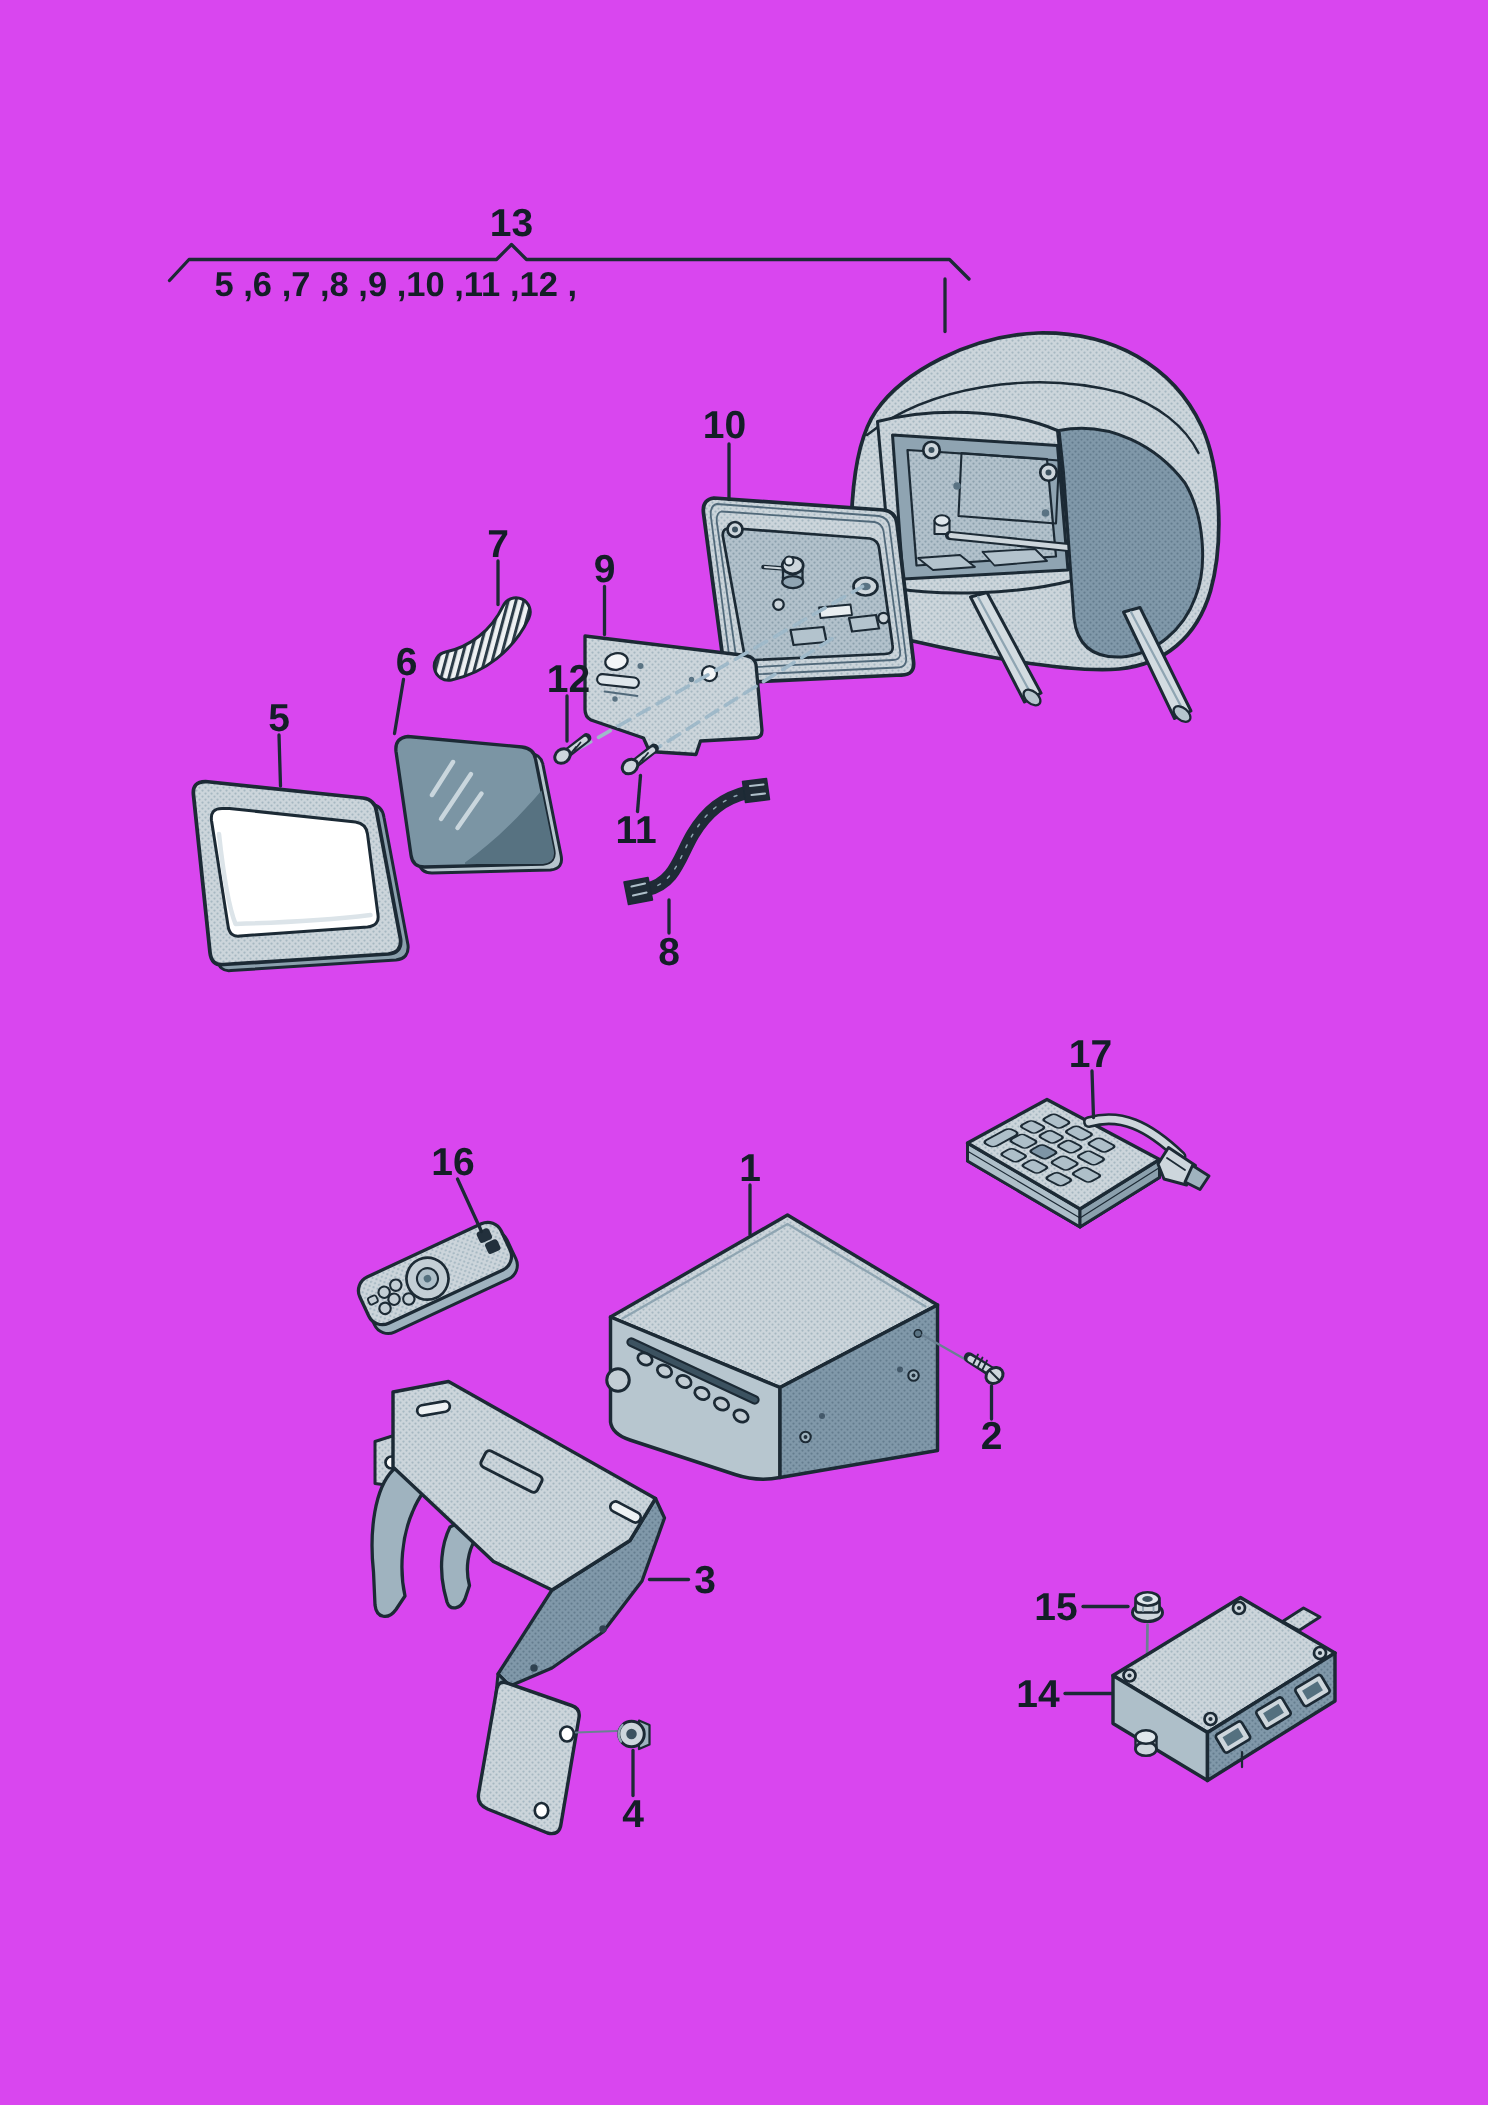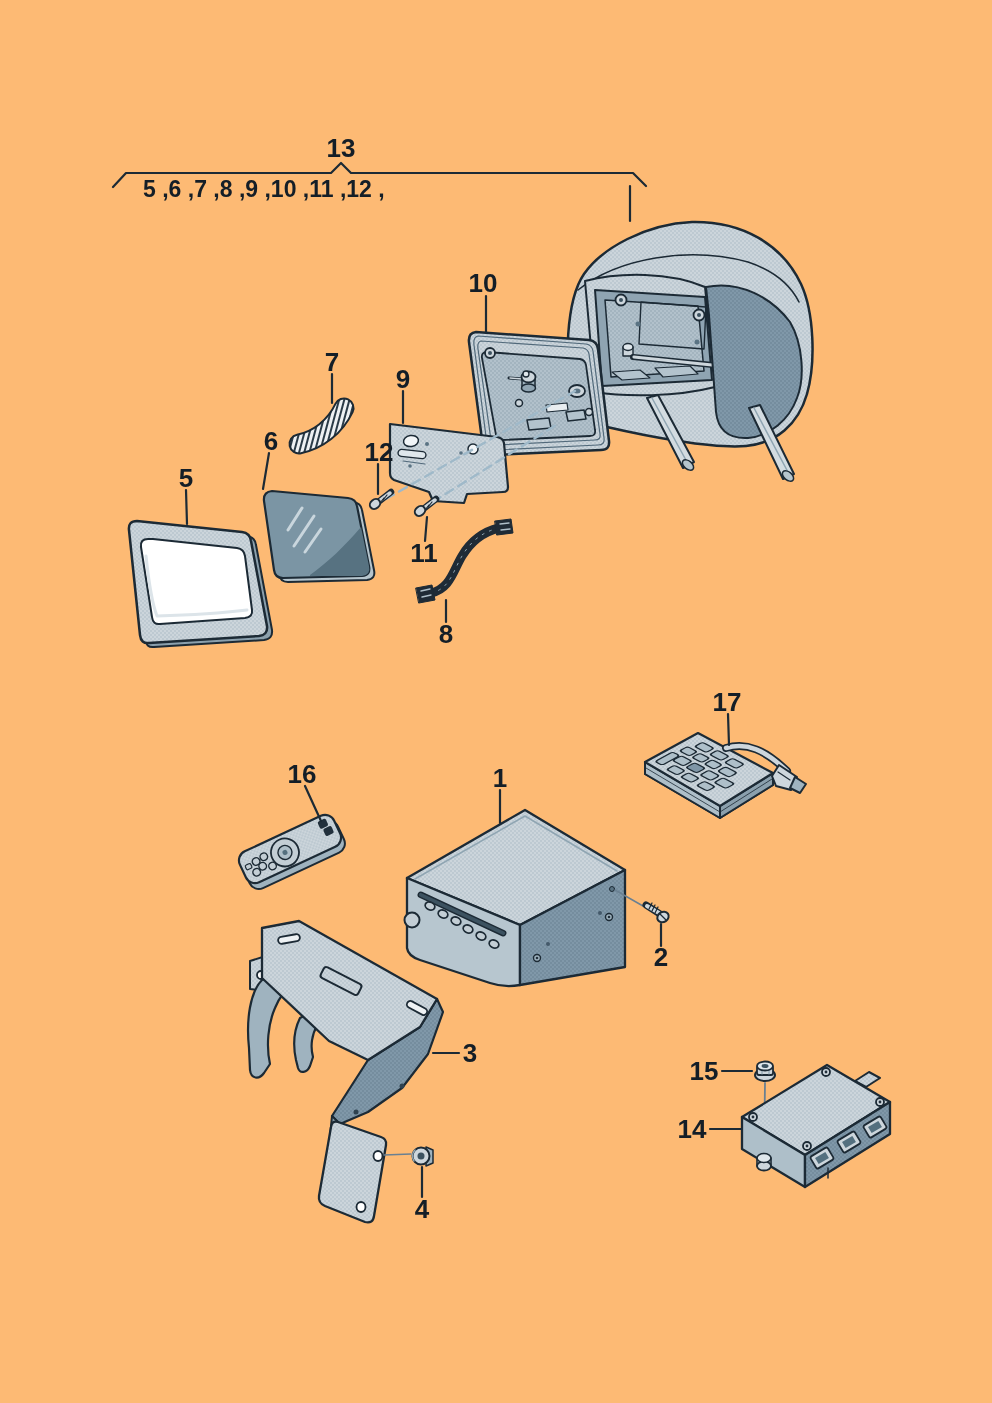--- a/index.html
+++ b/index.html
@@ -1,16 +1,16 @@
 <!DOCTYPE html>
 <html><head>
 <meta charset="utf-8">
 <style>
   html,body{margin:0;padding:0;background:#ffffff;}
-  .stage{width:992px;height:1403px;position:relative;background:#fdba74;overflow:hidden;}
+  .stage{width:992px;height:1403px;position:relative;background:#d946ef;overflow:hidden;}
   svg{display:block;}
   svg *{stroke-linejoin:round;stroke-linecap:round;}
   .callout-text{
     font-family:"Liberation Sans","DejaVu Sans",sans-serif;
     font-weight:bold;font-size:26px;fill:#141e27;
   }
   .items-text{
     font-family:"Liberation Sans","DejaVu Sans",sans-serif;
     font-weight:bold;font-size:23px;fill:#141e27;letter-spacing:0px;
   }

